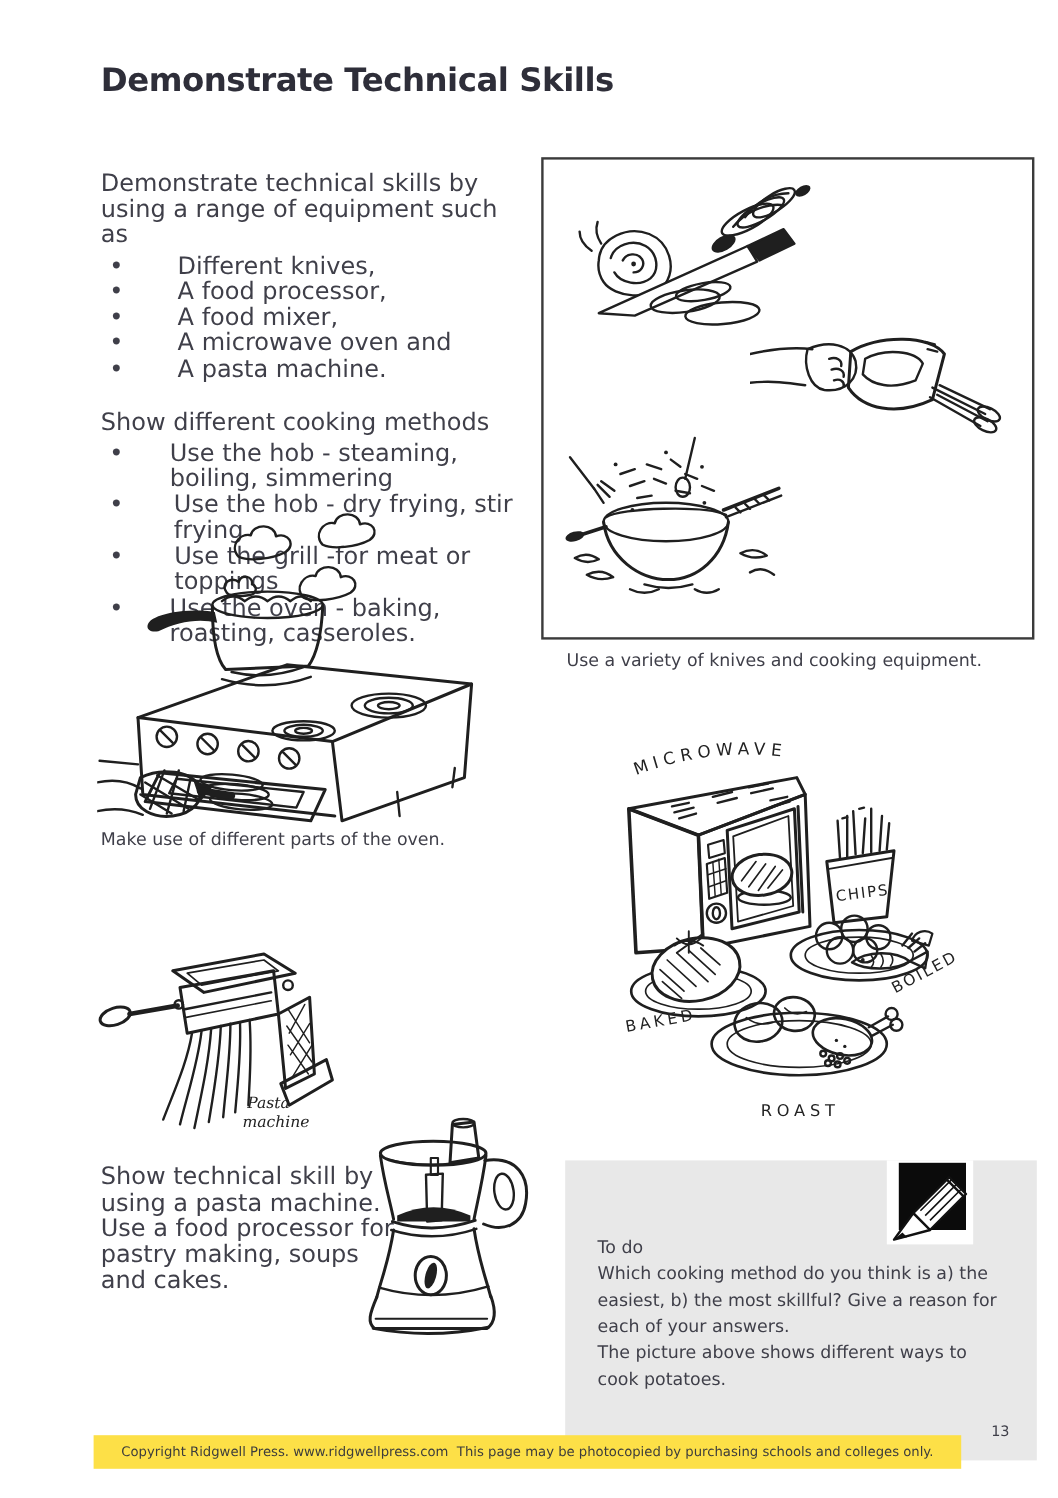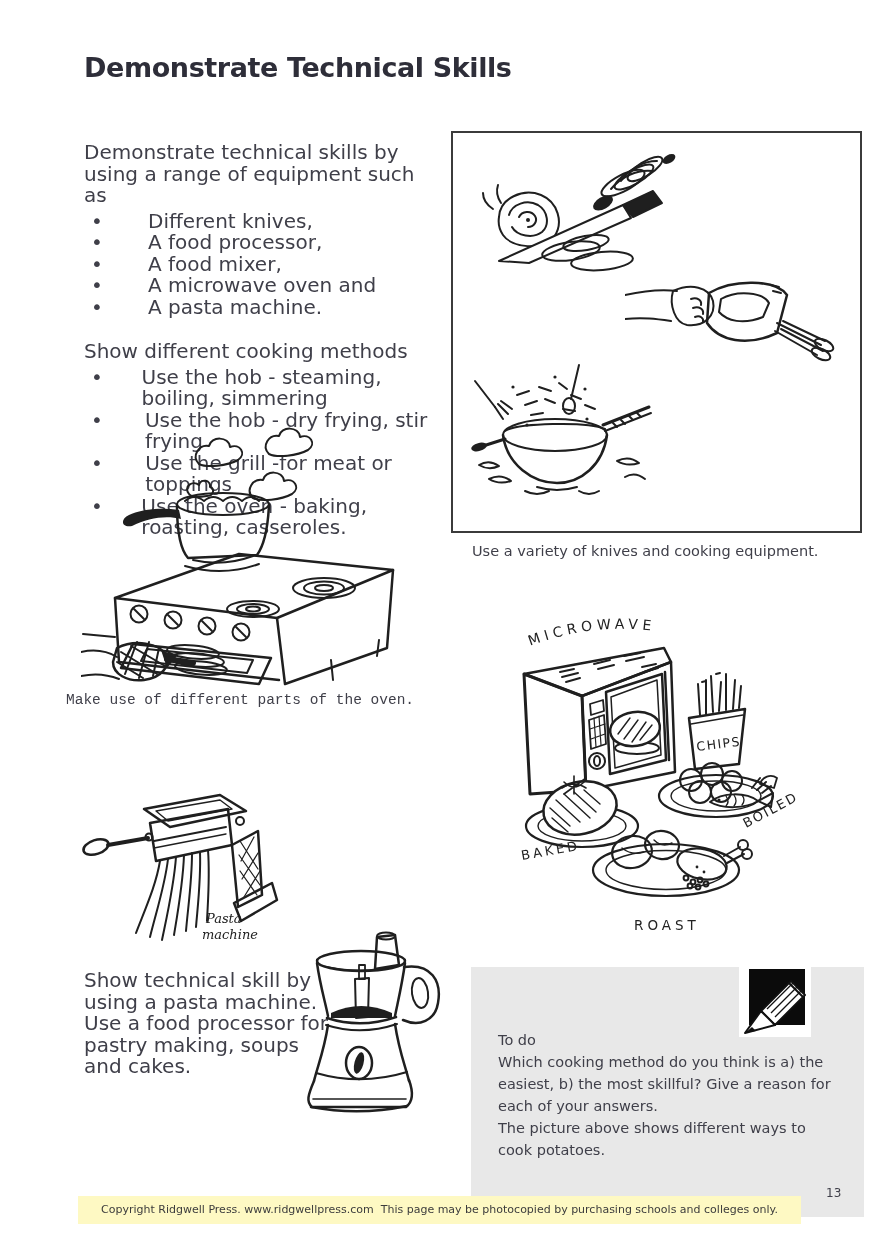--- a/index.html
+++ b/index.html
@@ -21,39 +21,39 @@
   .blist .bullet{width:28px; padding-left:7px; box-sizing:border-box;}
   .blist .bullet::before{content:"\2022";}
   .methods-lead{margin:23px 0 4px 0;}
   .frame-box{
     position:absolute; left:435px; top:131px; width:407px; height:398px;
     border:2px solid #3b3b3b; background:#ffffff;
   }
   .frame-box svg{position:absolute;}
   .caption{position:absolute; font-size:14.5px;}
   .cap-knives{left:456px; top:543px;}
-  .cap-oven{left:50px; top:692px;font-family:Liberation Mono, monospace;}
+  .cap-oven{left:68px; top:692px;}
   .fig{position:absolute;}
   .pasta-text{left:68px; top:970px; width:248px;}
   .pasta-text p{margin:0;}
   .todo-box{
     position:absolute; left:455px; top:967px; width:393px; height:250px;
     background:#e8e8e8;
   }
   .pencil-patch{
     position:absolute; left:268px; top:0px; width:72px; height:70px; background:#ffffff;
   }
   .todo-text{
     position:absolute; left:27px; top:62px; width:340px;
     font-size:14.5px; line-height:22px;
   }
   .todo-text p{margin:0;}
   .footer-bar{
     position:absolute; left:62px; top:1196px; width:723px; height:28px;
-    background:#fef9c3; text-align:center;
+    background:#fde047; text-align:center;
   }
   .footer-bar .ctext{
     font-size:11px; line-height:28px; color:#3c3c3c; white-space:pre-wrap;
   }
   .page-number{
     position:absolute; left:810px; top:1186px; font-size:12px; color:#3f3f49;
   }
   svg text{font-family:"DejaVu Sans","Liberation Sans",sans-serif; fill:#222222;}
   .hand-serif{font-family:"DejaVu Serif","Liberation Serif",serif; font-style:italic;}
 </style>

